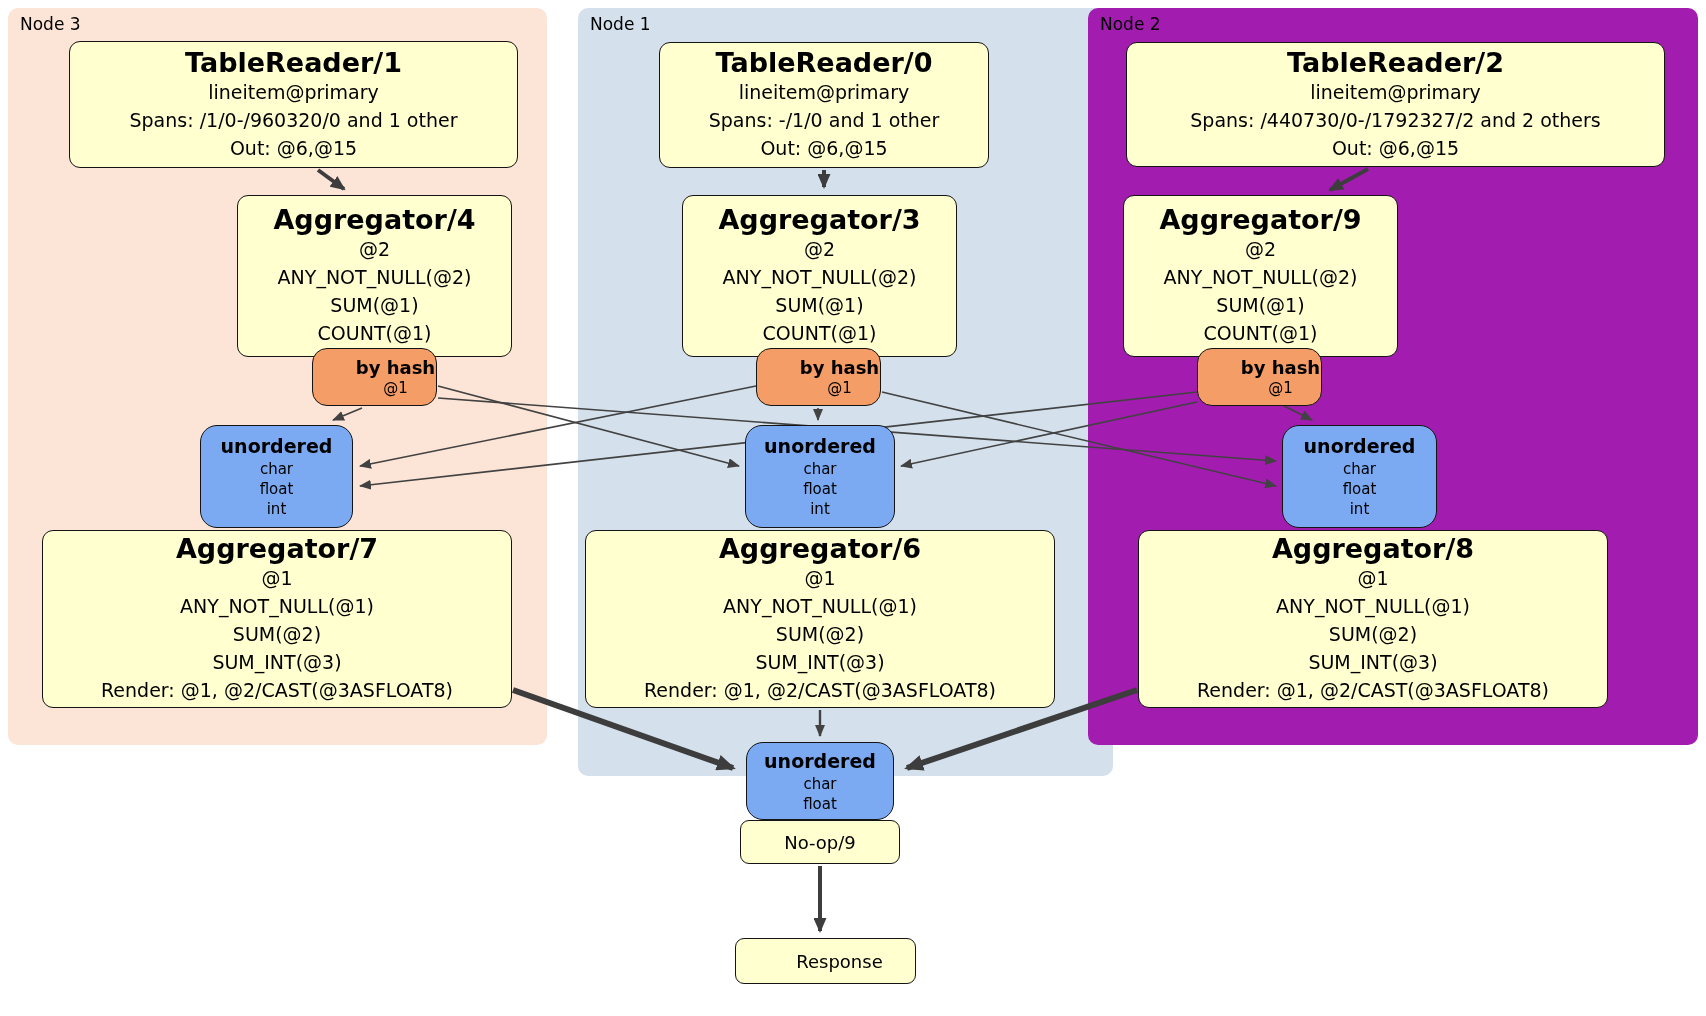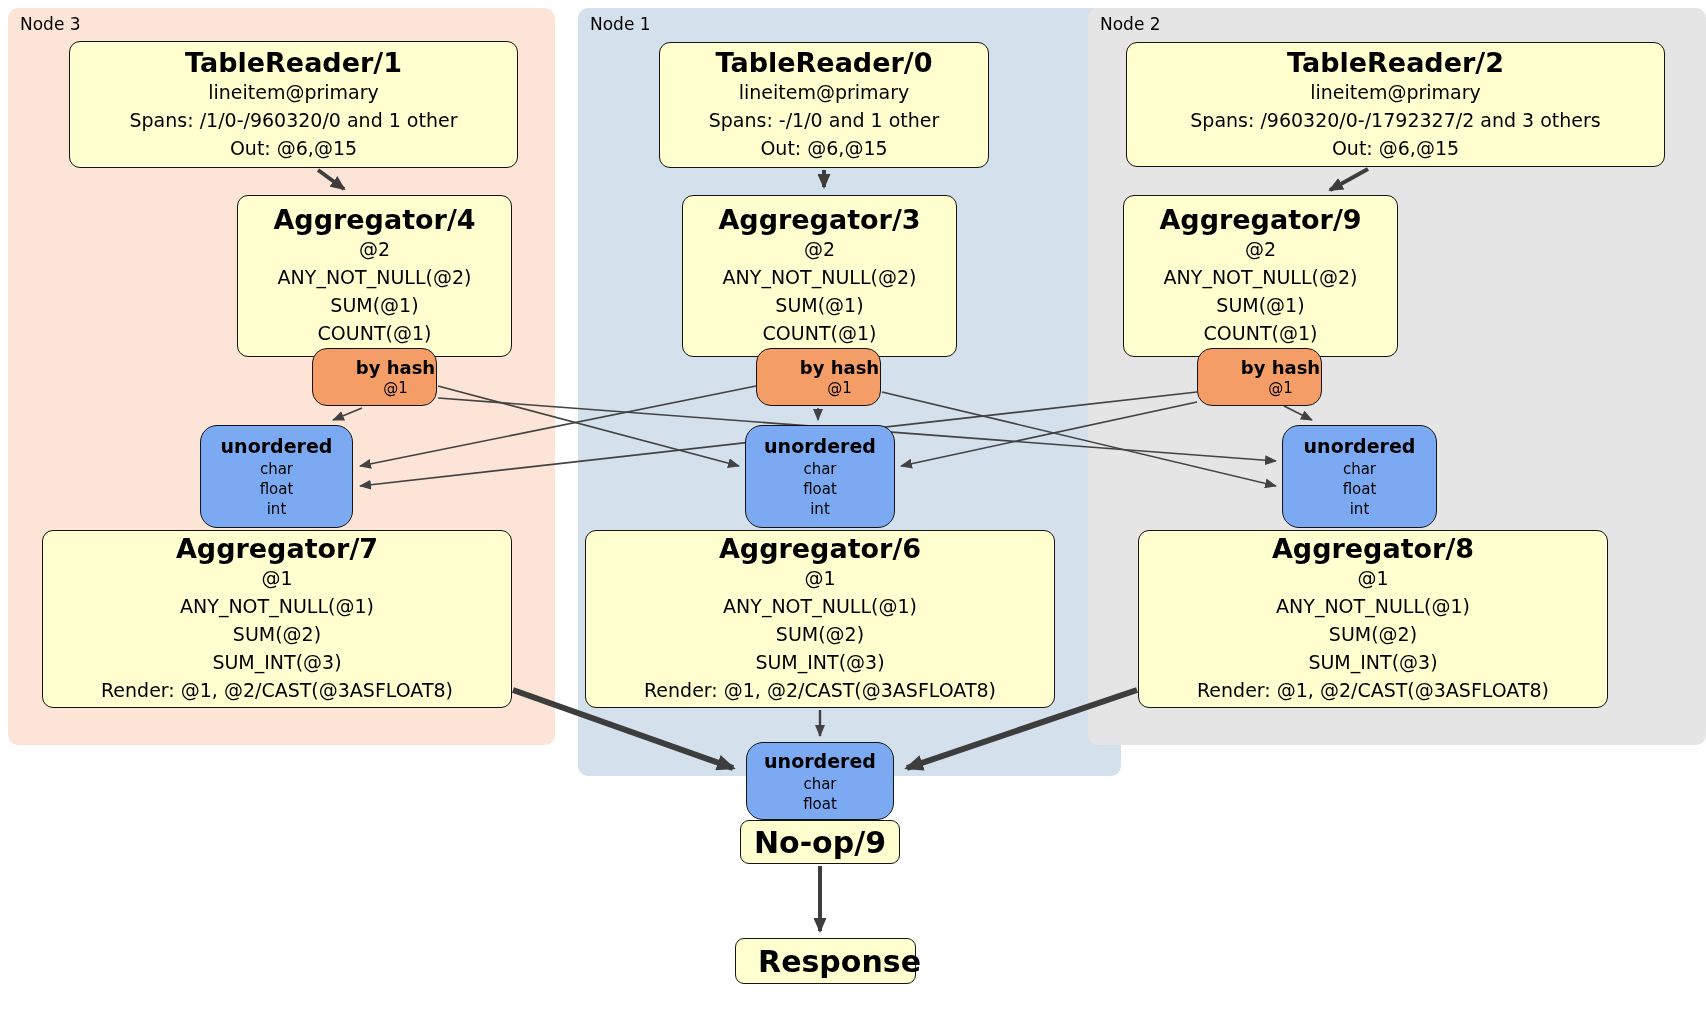--- a/index.html
+++ b/index.html
@@ -4,53 +4,53 @@
 <style>
   html,body{margin:0;padding:0;background:#ffffff;}
   #canvas{
     position:relative;
     width:1706px;height:1016px;
     font-family:"DejaVu Sans","Liberation Sans",sans-serif;
     color:#000;
     overflow:hidden;
     background:#ffffff;
   }
-  .panel{position:absolute;border-radius:10px;z-index:0;padding-left:8px;}
+  .panel{position:absolute;border-radius:10px;z-index:0;}
   .panel-label{position:absolute;top:6px;left:12px;font-size:17px;color:#000;}
   #edges{position:absolute;left:0;top:0;z-index:1;}
   .box{
     position:absolute;z-index:2;
     border:1.6px solid #141414;
     display:flex;flex-direction:column;justify-content:center;align-items:center;
     text-align:center;box-sizing:border-box;
   }
   .proc{background:#ffffcf;border-radius:11px;}
   .proc .title{font-size:27px;font-weight:bold;line-height:30px;}
   .proc .line{font-size:19px;line-height:28px;white-space:nowrap;}
   .router{background:#f59d66;border-radius:15px;padding-left:42px;}
   .router .title{font-size:18px;font-weight:bold;line-height:23px;}
   .router .line{font-size:15px;line-height:19px;}
   .sync{background:#7baaf2;border-radius:17px;}
   .sync .title{font-size:19px;font-weight:bold;line-height:25px;}
   .sync .line{font-size:15px;line-height:20px;}
   .small-proc{background:#ffffcf;border-radius:9px;}
-  .small-proc .title{font-size:30px;font-weight:bold;text-align:right;}
+  .small-proc .title{font-size:18px;font-weight:normal;text-align:right;}
 </style>
 </head>
 <body>
 
 <div id="canvas">
 
   <div class="panel" style="left:8px;top:8px;width:539px;height:737px;background:#fce4d6;">
     <div class="panel-label">Node 3</div>
   </div>
   <div class="panel" style="left:578px;top:8px;width:535px;height:768px;background:#d4e1ec;">
     <div class="panel-label">Node 1</div>
   </div>
-  <div class="panel" style="left:1088px;top:8px;width:610px;height:737px;background:#e5e5e5;">
+  <div class="panel" style="left:1088px;top:8px;width:610px;height:737px;background:#a21caf;">
     <div class="panel-label">Node 2</div>
   </div>
 
   <svg id="edges" width="1706" height="1016" viewBox="0 0 1706 1016">
     <defs>
       <marker id="aThin" markerUnits="userSpaceOnUse" markerWidth="13" markerHeight="10" refX="11" refY="5" orient="auto">
         <path d="M0,0 L12,5 L0,10 Z" fill="#424242"></path>
       </marker>
       <marker id="aMed" markerUnits="userSpaceOnUse" markerWidth="16" markerHeight="13" refX="13" refY="6.5" orient="auto">
         <path d="M0,0 L15,6.5 L0,13 Z" fill="#3d3d3d"></path>
@@ -175,21 +175,21 @@
     <div class="title">No-op/9</div>
   </div>
   <div class="box small-proc" style="left:735px;top:938px;width:181px;height:46px;padding-left:28px;">
     <div class="title">Response</div>
   </div>
 
   <div class="box proc" style="left:1126px;top:42px;width:539px;height:125px;">
     <div class="title">TableReader/2</div>
     <div>
         <div class="line">lineitem@primary</div>
-        <div class="line">Spans: /960320/0-/1792327/2 and 3 others</div>
+        <div class="line">Spans: /440730/0-/1792327/2 and 2 others</div>
         <div class="line">Out: @6,@15</div>
       </div>
   </div>
   <div class="box proc" style="left:1123px;top:195px;width:275px;height:162px;">
     <div class="title">Aggregator/9</div>
     <div>
         <div class="line">@2</div>
         <div class="line">ANY_NOT_NULL(@2)</div>
         <div class="line">SUM(@1)</div>
         <div class="line">COUNT(@1)</div>

